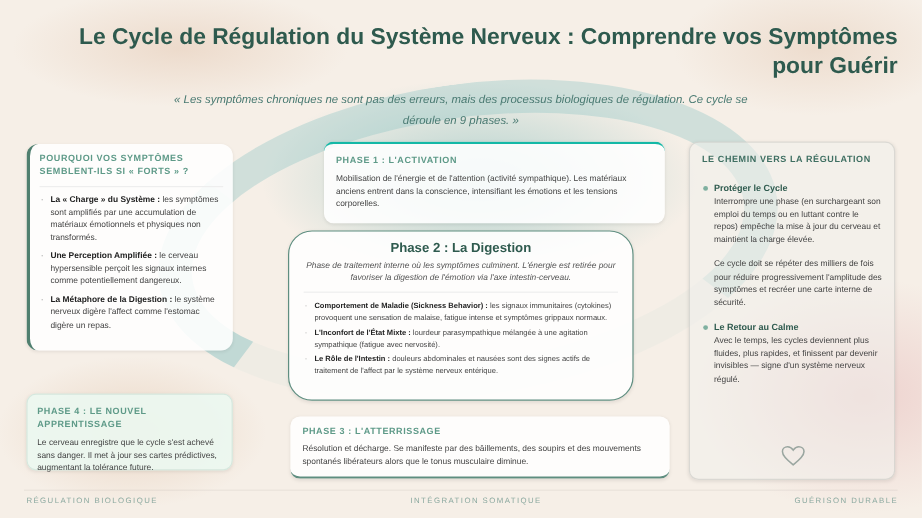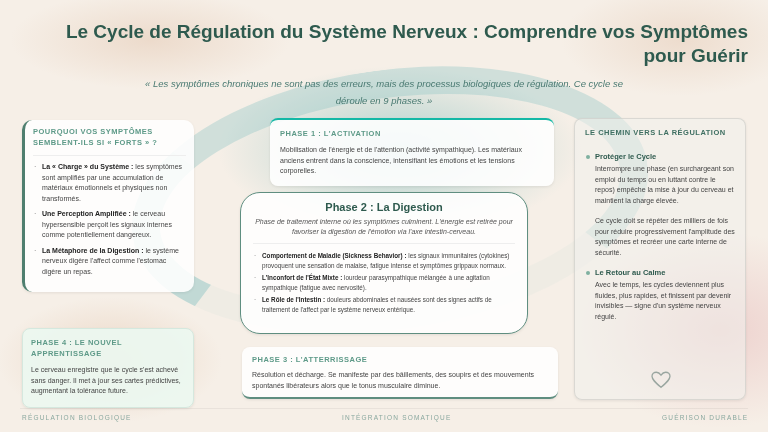--- a/index.html
+++ b/index.html
@@ -57,21 +57,21 @@
     .list { list-style: none; }
     .list li {
       position: relative; padding-left: 9px;
       font-size: 7px; line-height: 10.5px; color: #444; margin-bottom: 5px;
     }
     .list li::before {
       content: "·"; position: absolute; left: 1px; top: 0; color: #888;
     }
     .list li b { color: #222; }
     .card-left-bottom {
-      left: 22px; top: 328px; width: 172px; height: 80px;
+      left: 22px; top: 328px; width: 172px; height: 64px;
       background: rgba(236,247,240,0.92);
       border: 1px solid #d5e8de;
       padding: 8px 8px;
     }
     .card-left-bottom .card-head { margin-bottom: 6px; }
     .body-text { font-size: 7px; line-height: 10.5px; color: #444; }
     .card-p1 {
       left: 248px; top: 118px; width: 284px; height: 68px;
       border-top: 2px solid #14b8a6;
       padding: 8px 10px;

